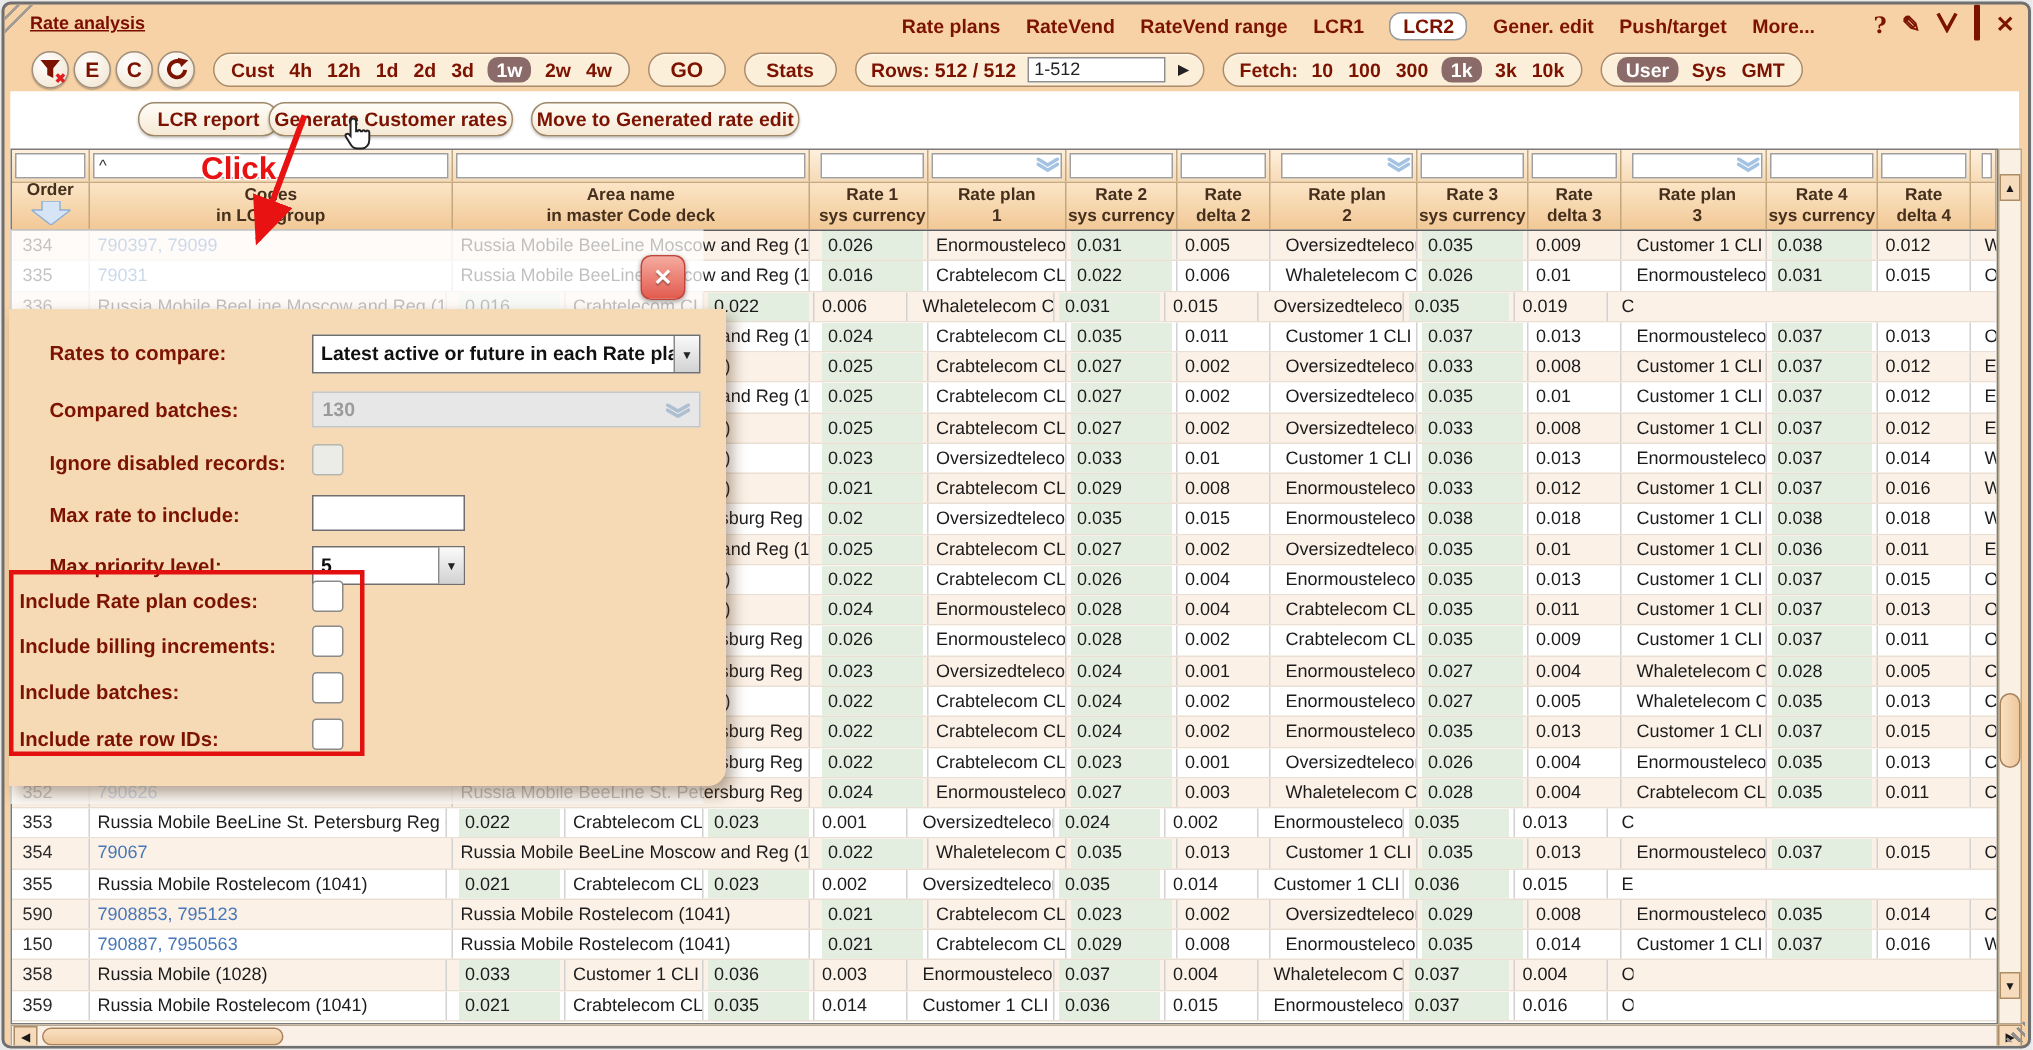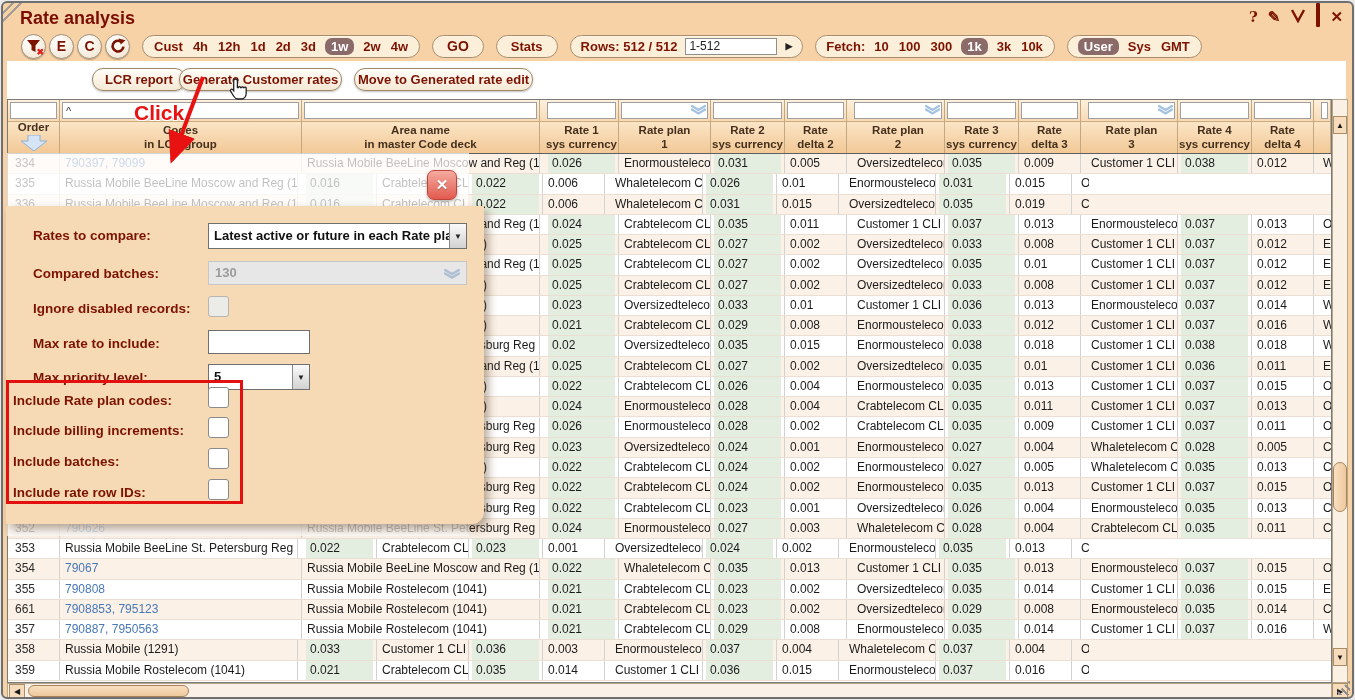--- a/index.html
+++ b/index.html
@@ -4,21 +4,21 @@
 <style>
   *{margin:0;padding:0;box-sizing:border-box;font-family:"Liberation Sans",sans-serif;}
   html,body{width:1355px;height:700px;overflow:hidden;background:#e9e9e9;}
   #stage{position:relative;width:1355px;height:700px;}
   #window{position:absolute;inset:1px;background:#f6d2a6;border:2px solid #6f6f6f;border-radius:6px;overflow:hidden;}
   
   #titlebar{position:absolute;left:0;top:0;right:0;height:28px;}
   #grip-tl{position:absolute;left:0;top:0;width:20px;height:20px;
     background:repeating-linear-gradient(135deg,#8f8f8f 0 2px,rgba(0,0,0,0) 2px 6px);
     clip-path:polygon(0 0,100% 0,0 100%);opacity:.8;}
-  #page-title{position:absolute;left:17px;top:5px;font-size:18px;font-weight:bold;color:#7a0d00;}
+  #page-title{position:absolute;left:17px;top:5px;font-size:12px;font-weight:bold;color:#7a0d00;text-decoration:underline;}
   #menu{position:absolute;right:142px;top:0;height:28px;display:flex;align-items:center;gap:17px;}
   .menu-item{font-size:13px;font-weight:bold;color:#7c1200;white-space:nowrap;cursor:default;}
   .menu-item.selected{background:#fff;border:1px solid #9a9a9a;border-radius:8px;padding:1px 8px;}
   #titlebar-icons{position:absolute;right:9px;top:3px;height:22px;display:flex;align-items:center;gap:10px;}
   .tb-icon{color:#7c1200;font-weight:bold;font-size:15px;width:16px;text-align:center;line-height:20px;}
   .win-icon{width:15px;height:12px;border:2px solid #7c1200;border-top:5px solid #7c1200;border-radius:1px;}
   
   #toolbar{position:absolute;left:0;top:28px;right:0;height:30px;display:flex;align-items:center;padding-left:18px;gap:12px;}
   #circle-group{display:flex;gap:3px;}
   .circle-btn{width:25px;height:25px;border-radius:50%;background:radial-gradient(circle at 35% 30%,#ffffff,#f1e2cc);
@@ -103,20 +103,30 @@
 </style>
 </head>
 <body>
 
 <div id="stage">
  <div id="window">
 
   <div id="titlebar">
     <div id="grip-tl"></div>
     <div id="page-title">Rate analysis</div>
+    <div id="menu">
+          <div class="menu-item">Rate plans</div>
+          <div class="menu-item">RateVend</div>
+          <div class="menu-item">RateVend range</div>
+          <div class="menu-item">LCR1</div>
+          <div class="menu-item selected">LCR2</div>
+          <div class="menu-item">Gener. edit</div>
+          <div class="menu-item">Push/target</div>
+          <div class="menu-item">More...</div>
+        </div>
     <div id="titlebar-icons">
           <span><span class="tb-icon" style="font-family:'DejaVu Serif',serif;">?</span></span>
           <span><span class="tb-icon">✎</span></span>
           <span><svg width="16" height="15">
               <path d="M2,2 L8,13 L14,2" fill="none" stroke="#7c1200" stroke-width="2.4"></path>
             </svg></span>
           <span><span class="win-icon"></span></span>
           <span><span class="tb-icon">✕</span></span>
         </div>
   </div>
@@ -312,20 +322,21 @@
               <div class="cell c-delta" style="width: 62px;">0.009</div>
               <div class="sep"></div>
               <div class="cell c-plan" style="width: 92px;">Customer 1 CLI (2</div>
               <div class="cell c-rate" style="width: 74px;">0.038</div>
               <div class="cell c-delta" style="width: 62px;">0.012</div>
               <div class="sep"></div>
               <div class="cell c-partial" style="width: 12px;">W</div>
             </div>
             <div class="row">
               <div class="cell c-order" style="width: 52px;">335</div>
+              <div class="cell c-codes" style="width: 242px;">79031</div>
               <div class="cell c-area" style="width: 238px;">Russia Mobile BeeLine Moscow and Reg (1041)</div>
               <div class="sep"></div>
               <div class="cell c-rate" style="width: 74px;">0.016</div>
               <div class="cell c-plan" style="width: 92px;">Crabtelecom CLI (1</div>
               <div class="cell c-rate" style="width: 74px;">0.022</div>
               <div class="cell c-delta" style="width: 62px;">0.006</div>
               <div class="sep"></div>
               <div class="cell c-plan" style="width: 93px;">Whaletelecom CLI</div>
               <div class="cell c-rate" style="width: 74px;">0.026</div>
               <div class="cell c-delta" style="width: 62px;">0.01</div>
@@ -709,81 +720,80 @@
               <div class="cell c-delta" style="width: 62px;">0.013</div>
               <div class="sep"></div>
               <div class="cell c-plan" style="width: 92px;">Enormoustelecom CLI</div>
               <div class="cell c-rate" style="width: 74px;">0.037</div>
               <div class="cell c-delta" style="width: 62px;">0.015</div>
               <div class="sep"></div>
               <div class="cell c-partial" style="width: 12px;">O</div>
             </div>
             <div class="row">
               <div class="cell c-order" style="width: 52px;">355</div>
-              <div class="cell c-codes" style="width: 242px;">790808</div>
               <div class="cell c-area" style="width: 238px;">Russia Mobile Rostelecom (1041)</div>
               <div class="sep"></div>
               <div class="cell c-rate" style="width: 74px;">0.021</div>
               <div class="cell c-plan" style="width: 92px;">Crabtelecom CLI (1</div>
               <div class="cell c-rate" style="width: 74px;">0.023</div>
               <div class="cell c-delta" style="width: 62px;">0.002</div>
               <div class="sep"></div>
               <div class="cell c-plan" style="width: 93px;">Oversizedtelecom CLI</div>
               <div class="cell c-rate" style="width: 74px;">0.035</div>
               <div class="cell c-delta" style="width: 62px;">0.014</div>
               <div class="sep"></div>
               <div class="cell c-plan" style="width: 92px;">Customer 1 CLI (2</div>
               <div class="cell c-rate" style="width: 74px;">0.036</div>
               <div class="cell c-delta" style="width: 62px;">0.015</div>
               <div class="sep"></div>
               <div class="cell c-partial" style="width: 12px;">E</div>
             </div>
             <div class="row alt">
-              <div class="cell c-order" style="width: 52px;">661</div>
+              <div class="cell c-order" style="width: 52px;">590</div>
               <div class="cell c-codes" style="width: 242px;">7908853, 795123</div>
               <div class="cell c-area" style="width: 238px;">Russia Mobile Rostelecom (1041)</div>
               <div class="sep"></div>
               <div class="cell c-rate" style="width: 74px;">0.021</div>
               <div class="cell c-plan" style="width: 92px;">Crabtelecom CLI (1</div>
               <div class="cell c-rate" style="width: 74px;">0.023</div>
               <div class="cell c-delta" style="width: 62px;">0.002</div>
               <div class="sep"></div>
               <div class="cell c-plan" style="width: 93px;">Oversizedtelecom CLI</div>
               <div class="cell c-rate" style="width: 74px;">0.029</div>
               <div class="cell c-delta" style="width: 62px;">0.008</div>
               <div class="sep"></div>
               <div class="cell c-plan" style="width: 92px;">Enormoustelecom CLI</div>
               <div class="cell c-rate" style="width: 74px;">0.035</div>
               <div class="cell c-delta" style="width: 62px;">0.014</div>
               <div class="sep"></div>
               <div class="cell c-partial" style="width: 12px;">C</div>
             </div>
             <div class="row">
-              <div class="cell c-order" style="width: 52px;">357</div>
+              <div class="cell c-order" style="width: 52px;">150</div>
               <div class="cell c-codes" style="width: 242px;">790887, 7950563</div>
               <div class="cell c-area" style="width: 238px;">Russia Mobile Rostelecom (1041)</div>
               <div class="sep"></div>
               <div class="cell c-rate" style="width: 74px;">0.021</div>
               <div class="cell c-plan" style="width: 92px;">Crabtelecom CLI (1</div>
               <div class="cell c-rate" style="width: 74px;">0.029</div>
               <div class="cell c-delta" style="width: 62px;">0.008</div>
               <div class="sep"></div>
               <div class="cell c-plan" style="width: 93px;">Enormoustelecom CLI</div>
               <div class="cell c-rate" style="width: 74px;">0.035</div>
               <div class="cell c-delta" style="width: 62px;">0.014</div>
               <div class="sep"></div>
               <div class="cell c-plan" style="width: 92px;">Customer 1 CLI (2</div>
               <div class="cell c-rate" style="width: 74px;">0.037</div>
               <div class="cell c-delta" style="width: 62px;">0.016</div>
               <div class="sep"></div>
               <div class="cell c-partial" style="width: 12px;">W</div>
             </div>
             <div class="row alt">
               <div class="cell c-order" style="width: 52px;">358</div>
-              <div class="cell c-area" style="width: 238px;">Russia Mobile (1291)</div>
+              <div class="cell c-area" style="width: 238px;">Russia Mobile (1028)</div>
               <div class="sep"></div>
               <div class="cell c-rate" style="width: 74px;">0.033</div>
               <div class="cell c-plan" style="width: 92px;">Customer 1 CLI (2</div>
               <div class="cell c-rate" style="width: 74px;">0.036</div>
               <div class="cell c-delta" style="width: 62px;">0.003</div>
               <div class="sep"></div>
               <div class="cell c-plan" style="width: 93px;">Enormoustelecom CLI</div>
               <div class="cell c-rate" style="width: 74px;">0.037</div>
               <div class="cell c-delta" style="width: 62px;">0.004</div>
               <div class="sep"></div>

